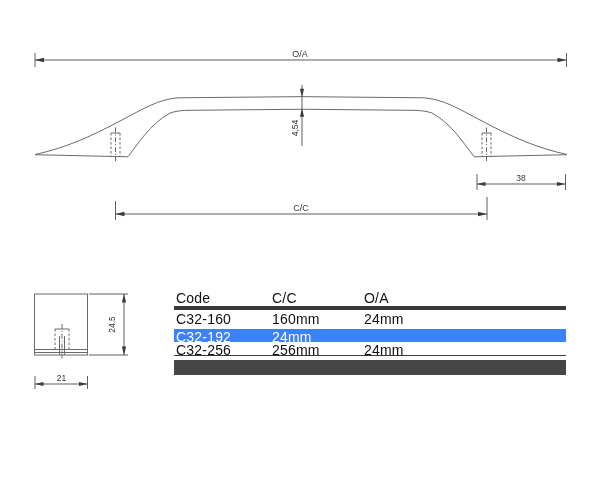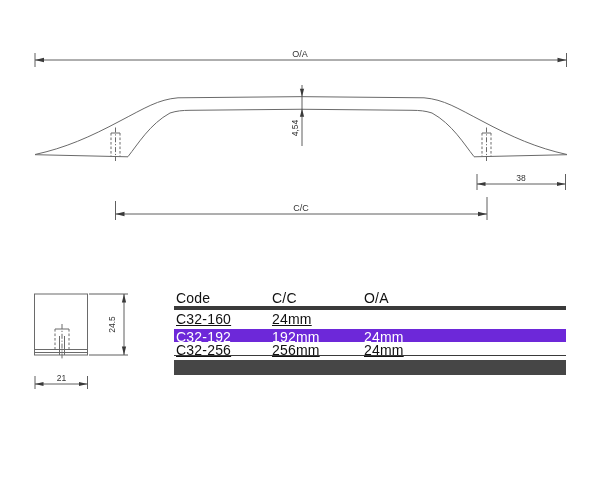--- a/index.html
+++ b/index.html
@@ -19,24 +19,24 @@
   .spec-table { position:absolute; left:174px; top:288px; width:392px; color:#111111; }
   .t-head {
     display:grid; grid-template-columns:96px 92px 91px auto;
     padding-left:2px; height:18px; align-items:end;
     font-size:14px; letter-spacing:0.2px;
   }
   .t-rule { height:3.5px; background:#3a3a3a; }
   .t-row {
     display:grid; grid-template-columns:96px 92px 91px auto;
     padding-left:2px; font-size:14px; letter-spacing:0.2px;
-    align-items:center; box-sizing:border-box;text-decoration:underline;
+    align-items:center; box-sizing:border-box;
   }
   .row-a { height:19px; align-items:end; padding-bottom:2px; }
-  .row-b { height:13.5px; background:#6d28d9; color:#ffffff; }
+  .row-b { height:13.5px; background:#3b82f6; color:#ffffff; }
   .row-c { height:14px; border-bottom:1.5px solid #3a3a3a; }
   .t-bar { height:15px; background:#464646; margin-top:4px; }
 </style>
 </head>
 <body>
 
 <div id="stage">
 
   <svg id="linework" width="600" height="483" viewBox="0 0 600 483">
 
@@ -141,26 +141,26 @@
   <div class="spec-table">
     <div class="t-head">
       <div>Code</div>
       <div>C/C</div>
       <div>O/A</div>
     </div>
     <div class="t-rule"></div>
 
     <div class="t-row row-a">
       <div>C32-160</div>
+      <div>160mm</div>
       <div>24mm</div>
     </div>
 
     <div class="t-row row-b">
       <div>C32-192</div>
-      <div>192mm</div>
       <div>24mm</div>
     </div>
 
     <div class="t-row row-c">
       <div>C32-256</div>
       <div>256mm</div>
       <div>24mm</div>
     </div>
 
     <div class="t-bar"></div>

